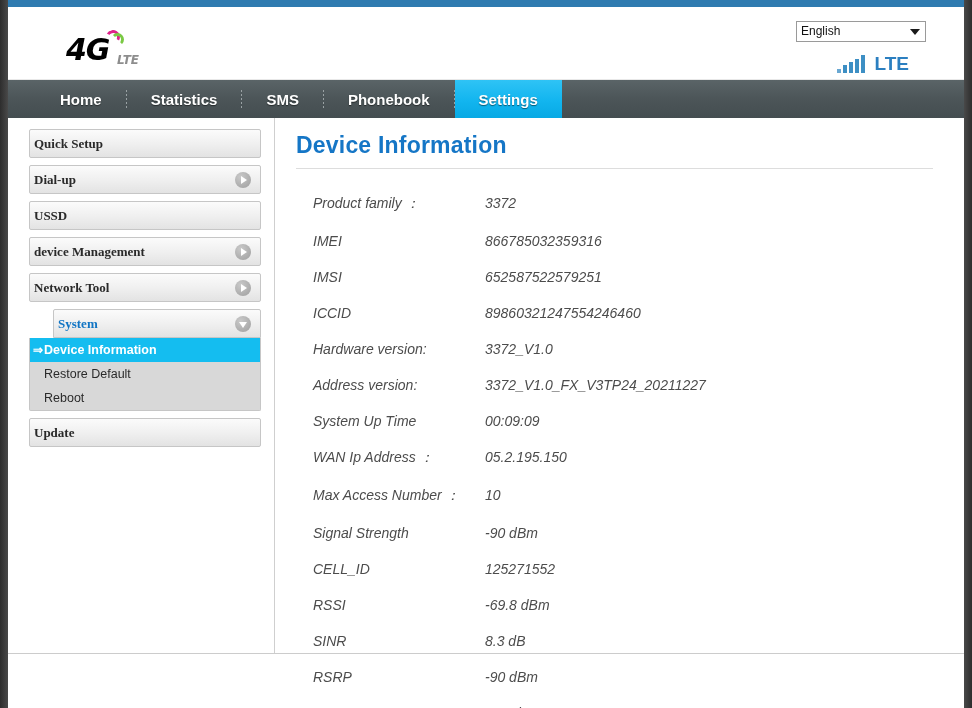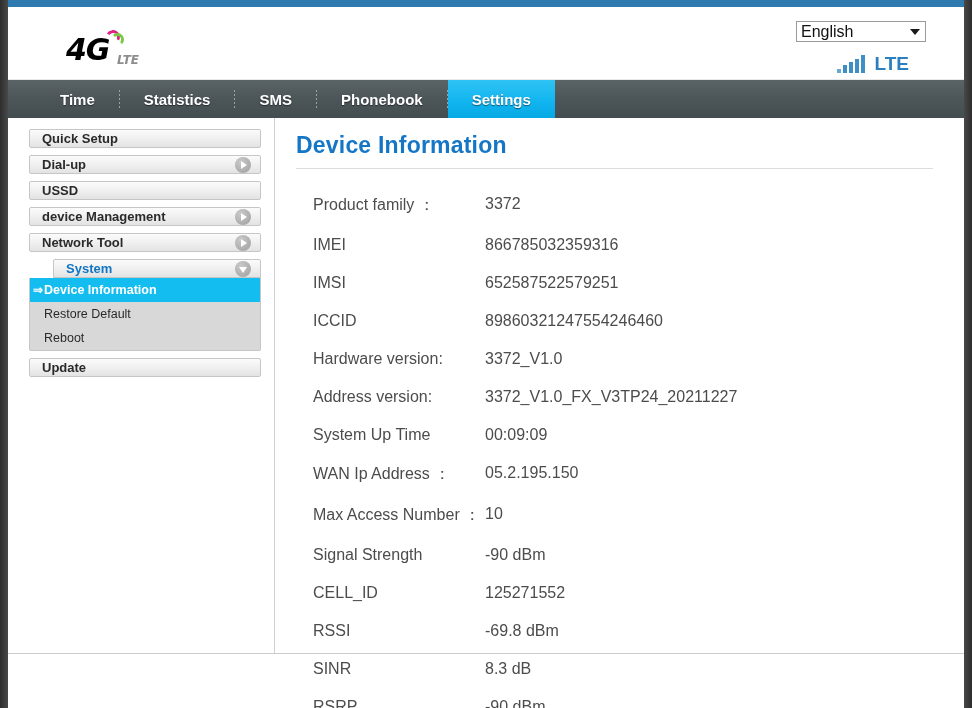--- a/index.html
+++ b/index.html
@@ -105,21 +105,21 @@
   #lang-select-wrap {
     position: absolute;
     right: 38px; top: 14px;
     width: 130px; height: 21px;
   }
   #lang-select {
     width: 100%; height: 21px;
     border: 1px solid #9a9a9a;
     background: #ffffff;
     font-family: "Liberation Sans", sans-serif;
-    font-size: 16px;
+    font-size: 12px;
     color: #111;
     padding-left: 4px;
     line-height: 19px;
     position: relative;
     cursor: pointer;
   }
   #lang-select .lang-caret {
     position: absolute;
     right: 5px; top: 7px;
     width: 0; height: 0;
@@ -200,31 +200,32 @@
   
   #sidebar {
     width: 267px;
     padding: 11px 13px 0 21px;
     background: #ffffff;
     border-right: 1px solid #cfcfcf;
   }
   .menu-block { margin-bottom: 7px; }
   .menu-head {
     position: relative;
-    height: 19px;
+    height: 29px;
     border: 1px solid #c6c6c6;
     border-radius: 2px;
     background: linear-gradient(to bottom, #fbfbfb 0%, #f0f0f0 50%, #e3e3e3 100%);
     display: flex;
     align-items: center;
-    padding-left: 12px;
+    padding-left: 4px;
     font-size: 13px;
     font-weight: bold;
     color: #2a2a2a;
     cursor: pointer;
+    font-family: Liberation Serif, serif;
   }
   .menu-head.expanded {
     color: #1175c4;
     border-bottom-color: #c6c6c6;
     border-radius: 2px 2px 0 0;
     margin-left: 24px;
   }
   .arrow-badge {
     position: absolute;
     right: 9px; top: 50%;
@@ -291,25 +292,26 @@
     letter-spacing: .2px;
   }
   #title-rule {
     height: 1px;
     background: #dddddd;
     width: 637px;
     margin-bottom: 26px;
   }
   .info-table { border-collapse: collapse; }
   .info-table td {
-    font-size: 16px;
+    font-size: 14px;
     color: #4c4c4c;
     padding: 0 0 20px 0;
     vertical-align: top;
     white-space: nowrap;
+    font-style: italic;
   }
   .info-table td.k { width: 189px; padding-left: 17px; }
   .info-table td.v { color: #4c4c4c; }
 
   
   #footer-rule {
     height: 1px;
     background: #cccccc;
     margin: 0;
   }
@@ -352,21 +354,21 @@
             <i></i>
             <i></i>
             <i></i>
         </span>
         <span id="lte-label">LTE</span>
       </div>
 
     </div>
 
     <div id="nav">
-      <div class="nav-item">Time</div>
+      <div class="nav-item">Home</div>
       <div class="nav-sep"></div>
       <div class="nav-item">Statistics</div>
       <div class="nav-sep"></div>
       <div class="nav-item">SMS</div>
       <div class="nav-sep"></div>
       <div class="nav-item">Phonebook</div>
       <div class="nav-sep"></div>
       <div class="nav-item active">Settings</div>
     </div>
 

